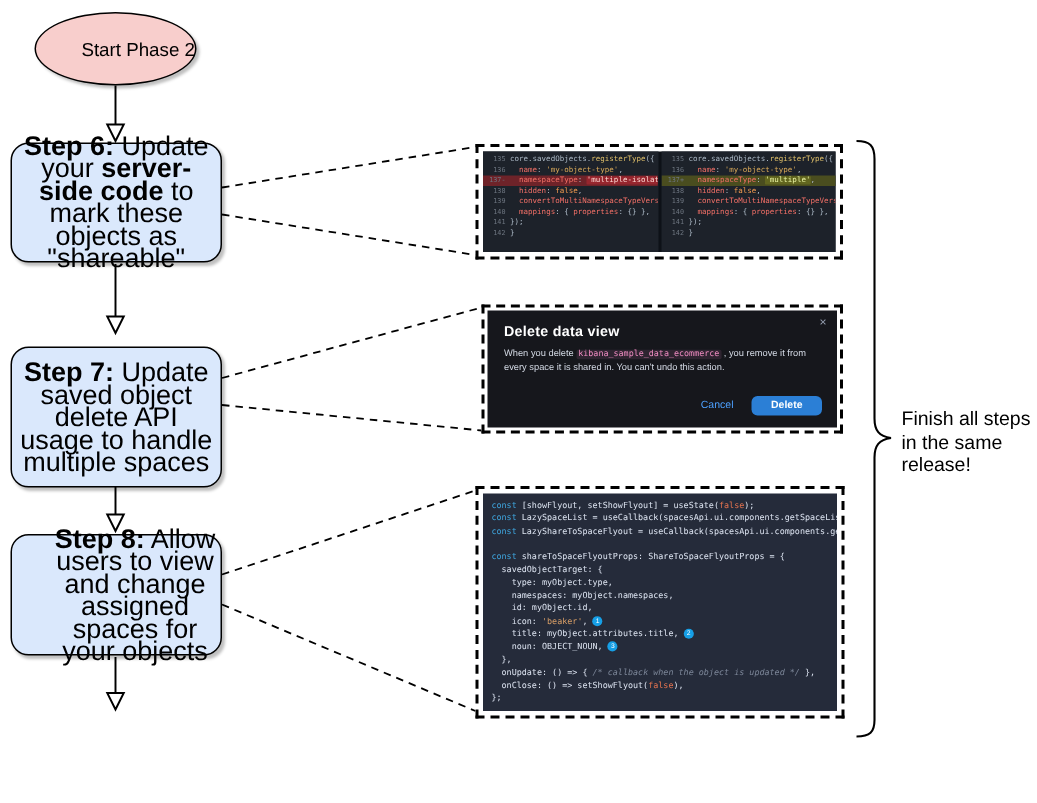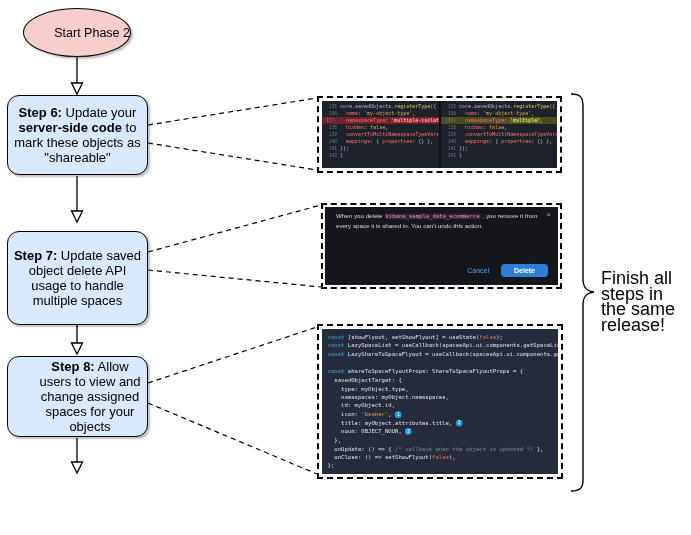--- a/index.html
+++ b/index.html
@@ -12,24 +12,24 @@
   .brace{stroke:#000;stroke-width:1.4;fill:none;}
 
   
   .terminal{position:absolute;background:var(--terminal-fill,#f8cecc);border:1.6px solid #000;
     border-radius:50%;display:flex;align-items:center;justify-content:flex-end;
     font-size:12.5px;box-shadow:2px 2px 2px rgba(0,0,0,.25);box-sizing:border-box;}
   #start{left:23px;top:8px;width:108px;height:49px;}
   #finish{left:25px;top:474px;width:106px;height:49px;}
   .step{position:absolute;left:7px;width:141px;background:var(--step-fill,#dae8fc);
     border:1.6px solid #000;border-radius:12px;display:flex;align-items:center;justify-content:center;
-    text-align:center;font-size:13px;line-height:15px;padding:2px 3px;box-sizing:border-box;
+    text-align:center;font-size:18px;line-height:15px;padding:2px 3px;box-sizing:border-box;
     box-shadow:2px 2px 2px rgba(0,0,0,.25);}
   #step-6{top:95px;height:80px;} #step-7{top:231px;height:94px;} #step-8{top:356px;height:81px;padding-left:28px;}
-  .annotation{position:absolute;left:601px;top:271px;width:90px;font-size:18px;line-height:15.5px;}
+  .annotation{position:absolute;left:601px;top:271px;width:90px;font-size:13px;line-height:15.5px;}
 
   
   .panel{position:absolute;border:2px dashed #000;background:#fff;box-sizing:border-box;}
   #panel-diff{left:317px;top:96px;width:245px;height:77px;padding:3px;}
   #panel-modal{left:321px;top:203px;width:241px;height:86px;padding:2px;}
   #panel-code{left:317px;top:324px;width:246px;height:155px;padding:3px;}
 
   
   .diff{display:flex;height:100%;background:#0d1117;}
   .diff-side{flex:1;overflow:hidden;background:var(--diff-bg,#1d222a);}
@@ -149,20 +149,21 @@
             <div class="diff-row"><span class="diff-num">141</span><span class="diff-code"><span>});</span></span></div>
             <div class="diff-row"><span class="diff-num">142</span><span class="diff-code"><span>}</span></span></div>
           </div>
       </div>
     </div>
   </div>
 
   <div class="panel" id="panel-modal">
     <div class="modal">
       <div class="modal-x">×</div>
+      <div class="modal-title">Delete data view</div>
       <div class="modal-body-wrap">
         <div class="modal-body"><span>When you delete </span><code class="chip">kibana_sample_data_ecommerce</code><span> , you remove it from every space it is shared in. You can't undo this action.</span></div>
       </div>
       <div class="modal-footer">
         <span class="cancel">Cancel</span>
         <span class="delete-btn">Delete</span>
       </div>
     </div>
   </div>
 

